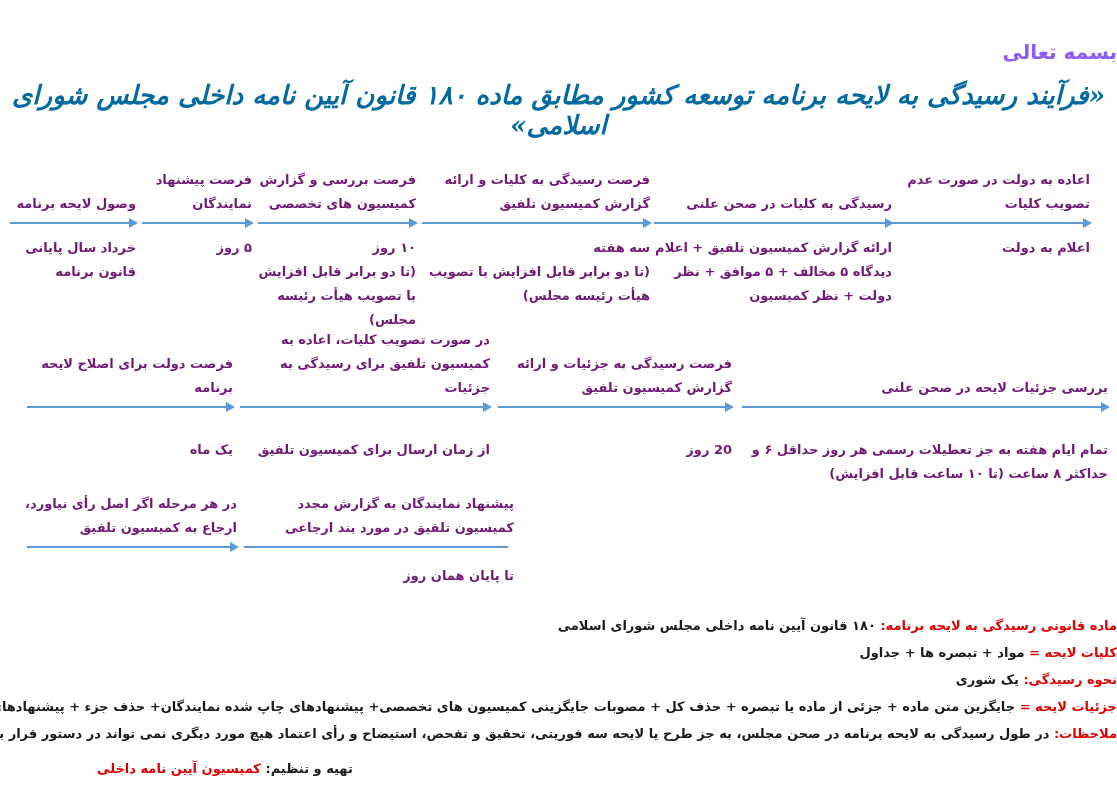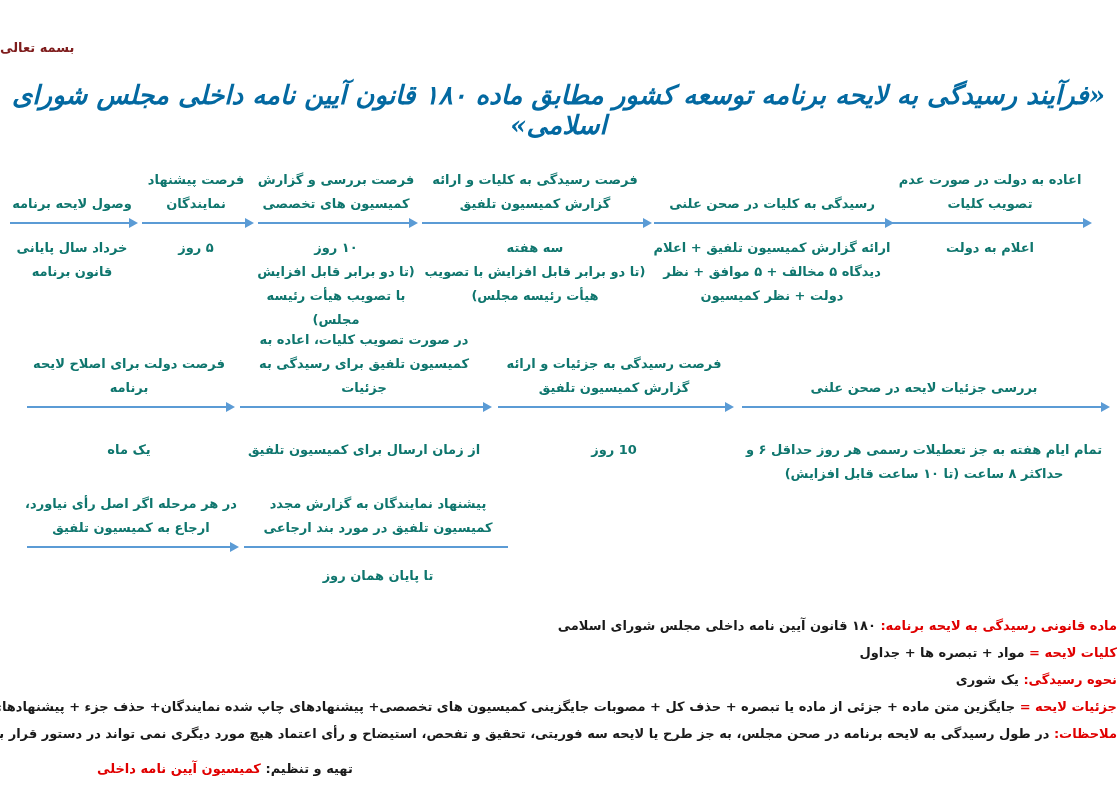--- a/index.html
+++ b/index.html
@@ -2,33 +2,33 @@
 <html lang="fa"><head>
 <meta charset="utf-8">
 <style>
   html,body { margin:0; padding:0; background:#ffffff; }
   #canvas {
     position:relative; width:1117px; height:790px; background:#ffffff;
     font-family:"DejaVu Sans", sans-serif; overflow:hidden;
   }
   
   .bismillah {
-    position:absolute; top:40px; left:0; right:0; text-align:left;
-    direction:rtl; font-size:13px; font-weight:bold; color:#7f1d1d;
+    position:absolute; top:40px; left:0; right:0; text-align:right;
+    direction:rtl; font-size:20px; font-weight:bold; color:#8b5cf6;
   }
   .main-title {
     position:absolute; top:80px; left:0; right:0; text-align:center;
     direction:rtl; font-family:"DejaVu Serif", serif; font-style:italic;
     font-weight:bold; font-size:26px; color:#0369a1; letter-spacing:-0.5px;
   }
   
   .step { position:absolute; direction:rtl; }
   .step-title, .step-desc, .step-desc2 {
-    position:absolute; left:0; right:0; text-align:center;
-    font-size:13px; font-weight:bold; color:#0f766e; line-height:1.85;
+    position:absolute; left:0; right:0; 
+    font-size:13px; font-weight:bold; color:#701a75; line-height:1.85;
   }
   .arrow { position:absolute; left:2px; right:6px; height:2px; background:#5b9bd5; }
   .arrow::after {
     content:""; position:absolute; right:-8px; top:-4px; width:0; height:0;
     border-left:9px solid #5b9bd5; border-top:5px solid transparent;
     border-bottom:5px solid transparent;
   }
   .arrow.no-head::after { display:none; }
   .row1 .arrow { top:64px; }
   .row1 .step-title { bottom:110px; }
@@ -109,21 +109,21 @@
 
   <div class="step row2" style="left:238px; top:348px; width:252px; height:128px;">
     <div class="step-title">در صورت تصویب کلیات، اعاده به کمیسیون تلفیق برای رسیدگی به جزئیات</div>
     <div class="arrow"></div>
     <div class="step-desc">از زمان ارسال برای کمیسیون تلفیق</div>
   </div>
 
   <div class="step row2" style="left:496px; top:348px; width:236px; height:128px;">
     <div class="step-title">فرصت رسیدگی به جزئیات و ارائه گزارش کمیسیون تلفیق</div>
     <div class="arrow"></div>
-    <div class="step-desc">10 روز</div>
+    <div class="step-desc">20 روز</div>
   </div>
 
   <div class="step row2" style="left:740px; top:348px; width:368px; height:128px;">
     <div class="step-title">بررسی جزئیات لایحه در صحن علنی</div>
     <div class="arrow"></div>
     <div class="step-desc">تمام ایام هفته به جز تعطیلات رسمی هر روز حداقل ۶ و حداکثر ۸ ساعت (تا ۱۰ ساعت قابل افزایش)</div>
   </div>
 
   <div class="step row3" style="left:25px; top:488px; width:212px; height:128px;">
     <div class="step-title">در هر مرحله اگر اصل رأی نیاورد، ارجاع به کمیسیون تلفیق</div>

